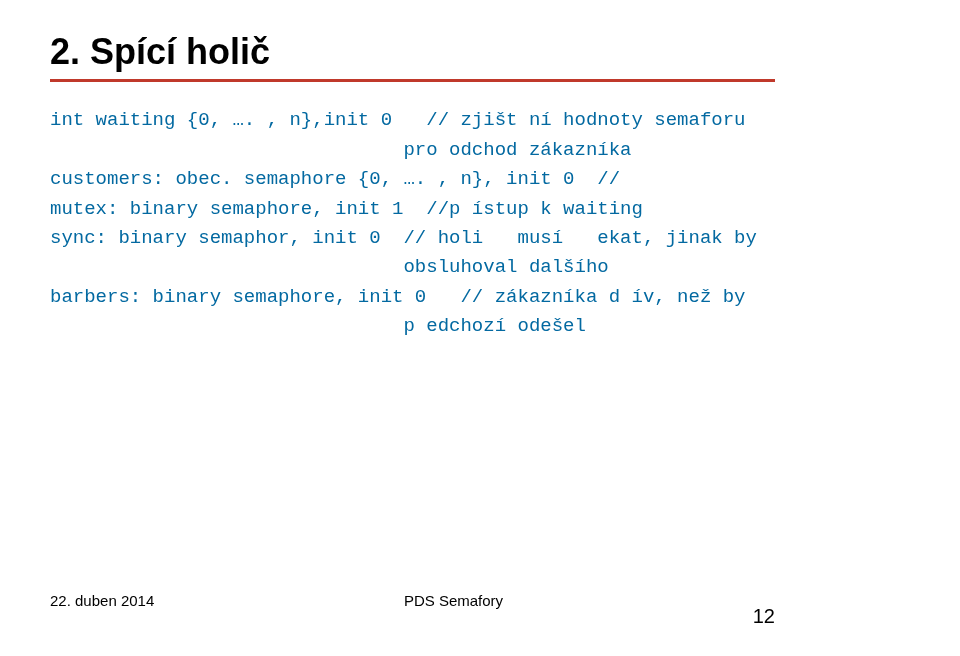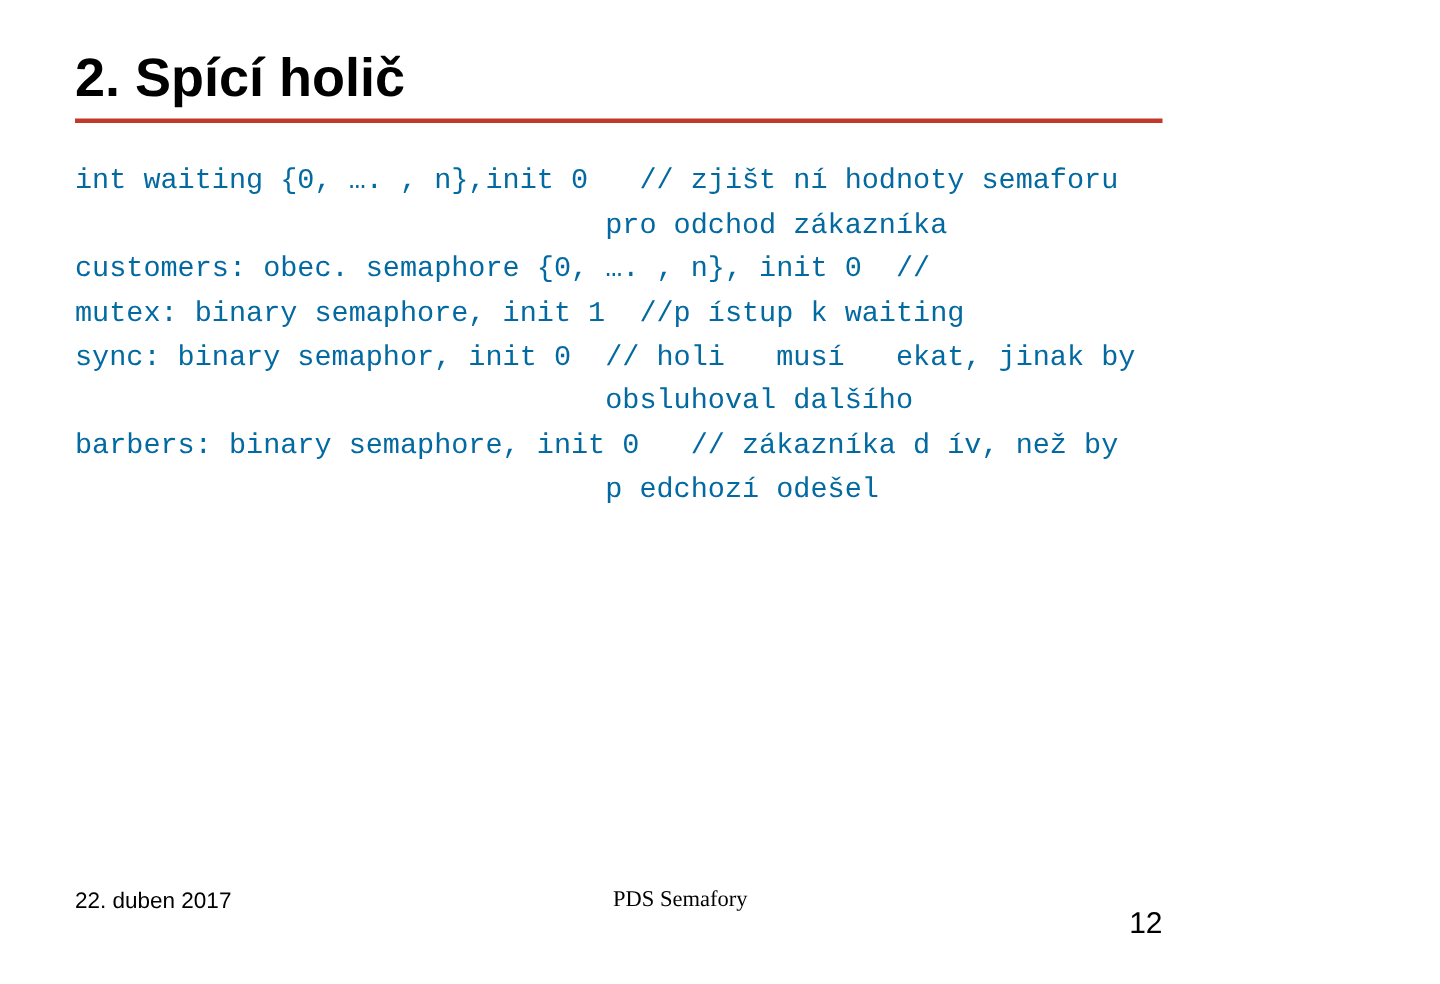--- a/index.html
+++ b/index.html
@@ -65,21 +65,20 @@
       font-size: 15px;
       color: #000000;
     }
 
     .footer-date {
       font-size: 15px;
     }
 
     .footer-title {
       font-size: 15px;
-      font-family: Liberation Serif, serif;
     }
 
     .footer-page {
       font-size: 20px;
       margin-top: 32px;
     }
   </style>
 </head>
 <body>
 
@@ -93,18 +92,18 @@
   <div class="code-block">int waiting {0, …. , n},init 0   // zjišt ní hodnoty semaforu
                                pro odchod zákazníka
 customers: obec. semaphore {0, …. , n}, init 0  //
 mutex: binary semaphore, init 1  //p ístup k waiting
 sync: binary semaphor, init 0  // holi   musí   ekat, jinak by
                                obsluhoval dalšího
 barbers: binary semaphore, init 0   // zákazníka d ív, než by
                                p edchozí odešel</div>
 
   <div class="footer">
-    <span class="footer-date">22. duben 2017</span>
+    <span class="footer-date">22. duben 2014</span>
     <span class="footer-title">PDS Semafory</span>
     <span class="footer-page">12</span>
   </div>
 
 </div>
 
 </body></html>

